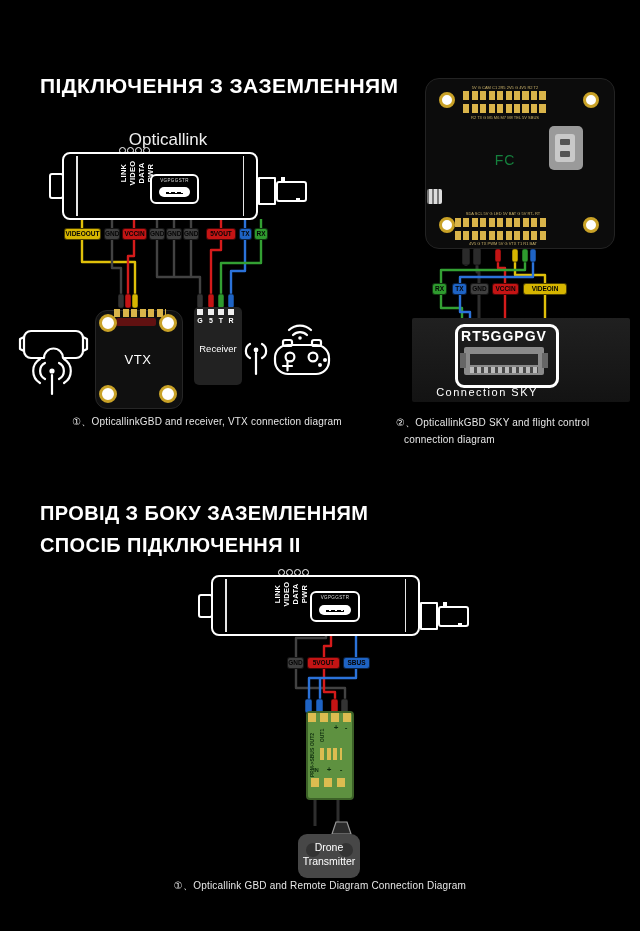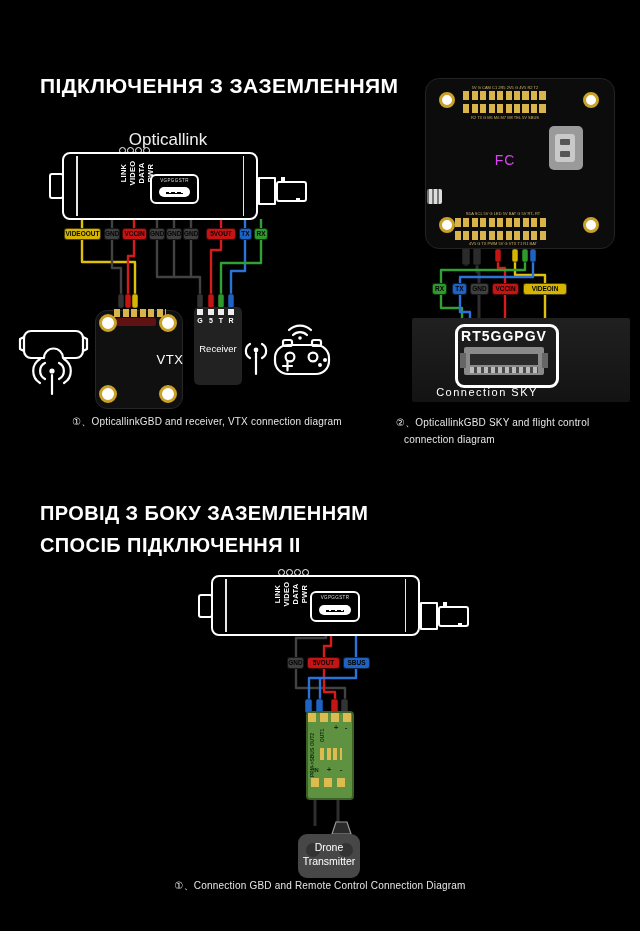--- a/index.html
+++ b/index.html
@@ -193,21 +193,21 @@
   <div class="chip c-b" style="left:239px;top:228px;width:13px;">TX</div>
   <div class="chip c-g" style="left:254px;top:228px;width:14px;">RX</div>
 
   <div class="abs" style="left:95px;top:310px;width:86px;height:97px;background:#101010;border:1px solid #262626;border-radius:12px;"></div>
   <div class="pads" style="left:114px;top:309px;width:52px;height:8px;"></div>
   <div class="abs" style="left:116px;top:318px;width:40px;height:8px;background:#6e1212;border-radius:2px;opacity:.85;"></div>
   <div class="gcorner" style="left:99px;top:314px;"></div>
   <div class="gcorner" style="left:159px;top:314px;"></div>
   <div class="gcorner" style="left:99px;top:385px;"></div>
   <div class="gcorner" style="left:159px;top:385px;"></div>
-  <div class="abs" style="left:95px;top:352px;width:86px;text-align:center;color:#fff;font-size:13px;letter-spacing:.5px;padding-left:32px;">VTX</div>
+  <div class="abs" style="left:95px;top:352px;width:86px;text-align:center;color:#fff;font-size:13px;letter-spacing:.5px;">VTX</div>
 
   <div class="abs" style="left:194px;top:307px;width:48px;height:78px;background:#222;border-radius:5px;"></div>
   <div class="abs" style="left:197px;top:309px;width:6px;height:6px;background:#eee;"></div>
   <div class="abs" style="left:208px;top:309px;width:6px;height:6px;background:#eee;"></div>
   <div class="abs" style="left:218px;top:309px;width:6px;height:6px;background:#eee;"></div>
   <div class="abs" style="left:228px;top:309px;width:6px;height:6px;background:#eee;"></div>
   <div class="abs" style="left:196px;top:317px;width:8px;text-align:center;color:#fff;font-size:7px;font-weight:bold;">G</div>
   <div class="abs" style="left:207px;top:317px;width:8px;text-align:center;color:#fff;font-size:7px;font-weight:bold;">5</div>
   <div class="abs" style="left:217px;top:317px;width:8px;text-align:center;color:#fff;font-size:7px;font-weight:bold;">T</div>
   <div class="abs" style="left:227px;top:317px;width:8px;text-align:center;color:#fff;font-size:7px;font-weight:bold;">R</div>
@@ -217,21 +217,21 @@
 
   <div class="abs" style="left:425px;top:78px;width:188px;height:169px;background:#0c0c0c;border:1px solid #232323;border-radius:14px;"></div>
   <div class="hole" style="left:439px;top:92px;"></div>
   <div class="hole" style="left:583px;top:92px;"></div>
   <div class="hole" style="left:439px;top:217px;"></div>
   <div class="hole" style="left:583px;top:217px;"></div>
   <div class="tinytxt" style="left:458px;top:85px;width:94px;">5V G CAM C1 2R5 2V5 G 4V5 R2 T2</div>
   <div class="pads" style="left:463px;top:91px;width:84px;height:9px;"></div>
   <div class="pads" style="left:463px;top:104px;width:84px;height:9px;"></div>
   <div class="tinytxt" style="left:458px;top:115px;width:94px;">R2 T3 G M5 M6 M7 M8 TEL 5V SBUS</div>
-  <div class="abs" style="left:470px;top:152px;width:70px;text-align:center;color:#d946ef;font-size:14px;letter-spacing:1px;">FC</div>
+  <div class="abs" style="left:470px;top:152px;width:70px;text-align:center;color:#15803d;font-size:14px;letter-spacing:1px;">FC</div>
   <div class="abs" style="left:549px;top:126px;width:34px;height:44px;background:#9a9a9a;border-radius:5px;">
     <div class="abs" style="left:6px;top:8px;width:20px;height:28px;background:#c9c9c9;border-radius:3px;"></div>
     <div class="abs" style="left:11px;top:13px;width:10px;height:6px;background:#555;border-radius:1px;"></div>
     <div class="abs" style="left:11px;top:25px;width:10px;height:6px;background:#555;border-radius:1px;"></div>
   </div>
   <div class="abs" style="left:427px;top:189px;width:15px;height:15px;background:#ddd;border-radius:2px;background-image:repeating-linear-gradient(90deg,#777 0 2px,#ddd 2px 5px);"></div>
   <div class="tinytxt" style="left:453px;top:211px;width:100px;">SDA SCL 5V G LED 5V BAT G 5V RT- RT</div>
   <div class="pads" style="left:455px;top:218px;width:92px;height:9px;"></div>
   <div class="pads" style="left:455px;top:231px;width:92px;height:9px;"></div>
   <div class="tinytxt" style="left:453px;top:241px;width:100px;">4V5 G TX PWM 5V G VTX T1 R1 BAT</div>
@@ -299,15 +299,15 @@
   <div class="abs" style="left:325px;top:765px;width:8px;text-align:center;font-size:8px;font-weight:bold;color:#10300f;">+</div>
   <div class="abs" style="left:337px;top:765px;width:8px;text-align:center;font-size:8px;font-weight:bold;color:#10300f;">-</div>
 
   <div class="abs" style="left:298px;top:834px;width:62px;height:44px;background:#474747;border-radius:9px;">
     <div class="abs" style="left:8px;top:9px;width:14px;height:14px;background:#333;border-radius:50%;"></div>
     <div class="abs" style="left:41px;top:9px;width:14px;height:14px;background:#333;border-radius:50%;"></div>
     <div class="abs" style="left:0;top:7px;width:62px;text-align:center;color:#fff;font-size:10.5px;">Drone</div>
     <div class="abs" style="left:0;top:21px;width:62px;text-align:center;color:#fff;font-size:10.5px;">Transmitter</div>
   </div>
 
-  <div class="caption" style="left:160px;top:879px;width:320px;text-align:center;">①、Connection GBD and Remote Control Connection Diagram</div>
+  <div class="caption" style="left:160px;top:879px;width:320px;text-align:center;">①、Opticallink GBD and Remote Diagram Connection Diagram</div>
 
 </div>
 
 </body></html>

